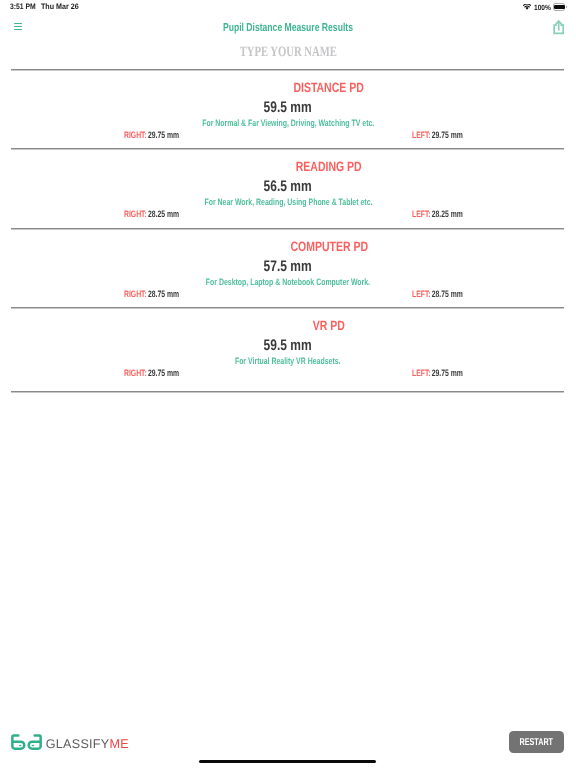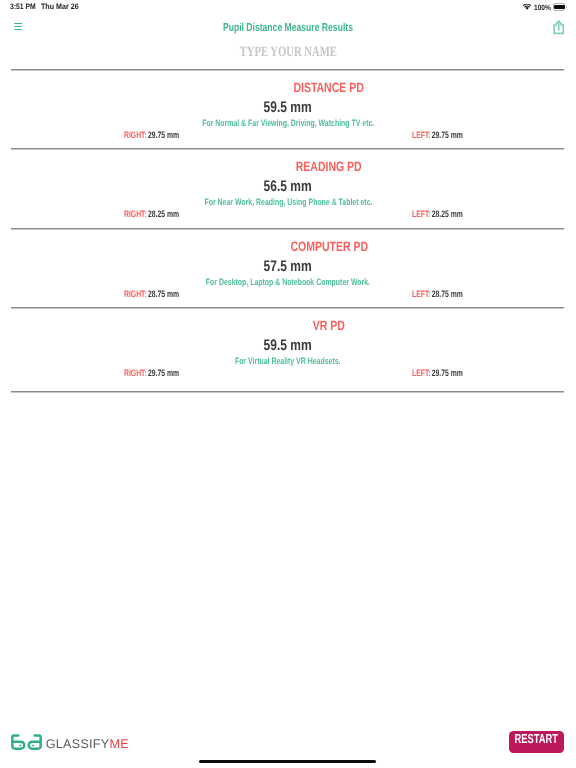--- a/index.html
+++ b/index.html
@@ -59,23 +59,23 @@
   .sec-side .cond { transform:scaleX(.735); transform-origin:left center; }
   .sec-right { left:124px; }
   .sec-left  { left:412px; }
   .lbl { color:#fc605e; margin-right:-1.1px; }
 
   
   .logo { position:absolute; left:11px; top:734px; height:17px; display:flex; align-items:flex-end; }
   .glasses { display:block; margin-right:3.8px; }
   .logo-dark { font-size:12.6px; color:#5e5e5e; letter-spacing:0.26px; line-height:13px; margin-top:1.5px;}
   .logo-light { font-size:12.6px; color:#ef4444; letter-spacing:0.26px; line-height:13px; margin-top:1.5px;}
-  .restart { position:absolute; left:508.5px; top:731px; width:55.1px; height:22.4px; background:#be185d;
-    border-radius:4.5px; color:#fff; font-size:13px; font-weight:700;
-    display:flex; align-items:flex-start; justify-content:center; cursor:pointer;}
+  .restart { position:absolute; left:508.5px; top:731px; width:55.1px; height:22.4px; background:#737373;
+    border-radius:4.5px; color:#fff; font-size:10px; font-weight:700;
+    display:flex; align-items:center; justify-content:center; cursor:pointer;}
   .restart .cond { transform:scaleX(.722); }
   .home-ind { position:absolute; left:199.3px; top:760.2px; width:177.1px; height:3px; background:#0a0a0a; border-radius:1.5px;}
 </style>
 </head>
 <body>
 
 <div class="app">
 
   <div class="statusbar">
     <div class="sb-time"><span class="cond">3:51 PM</span></div>

